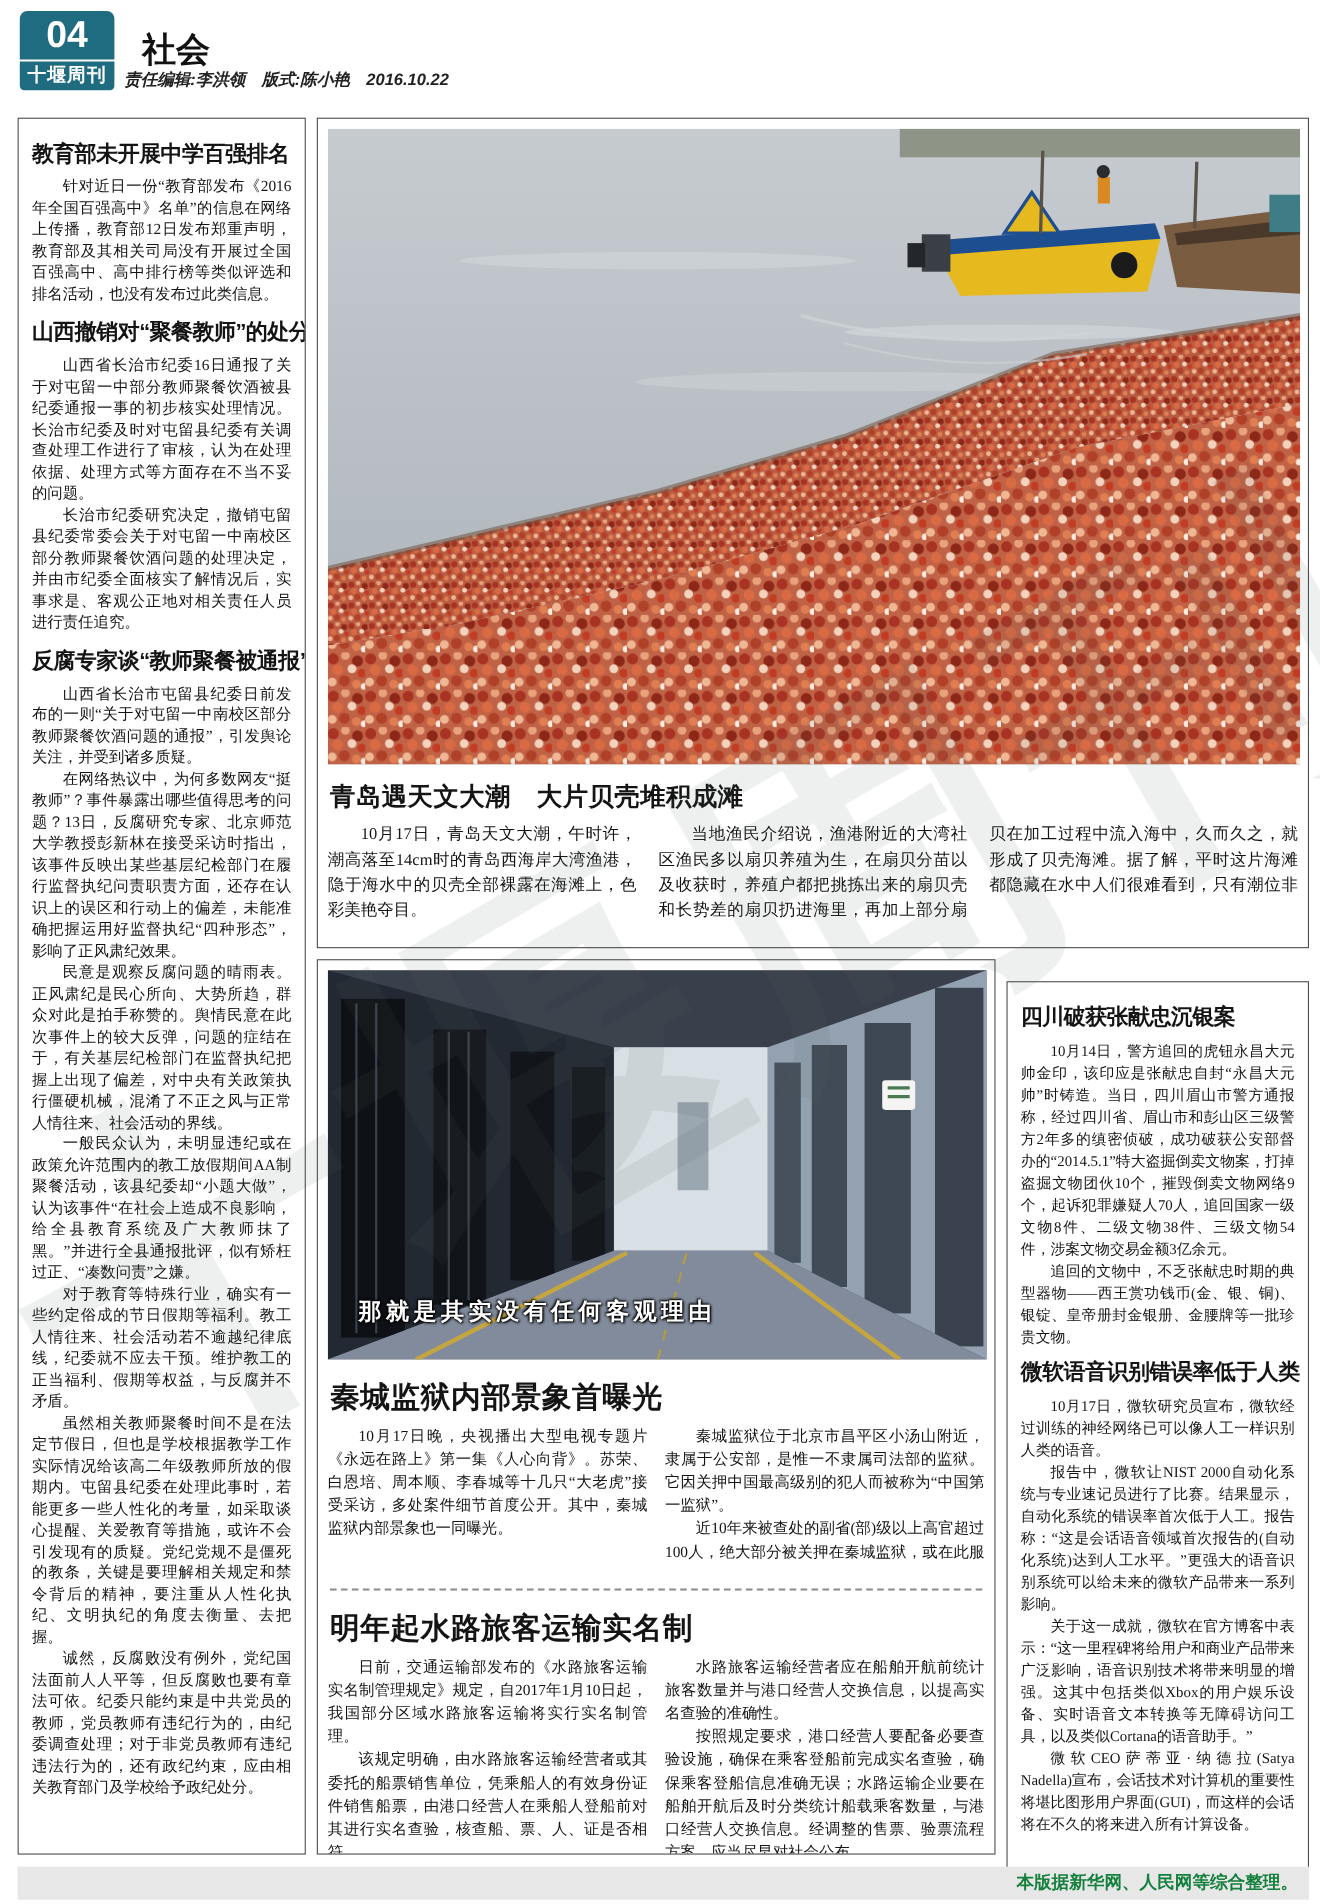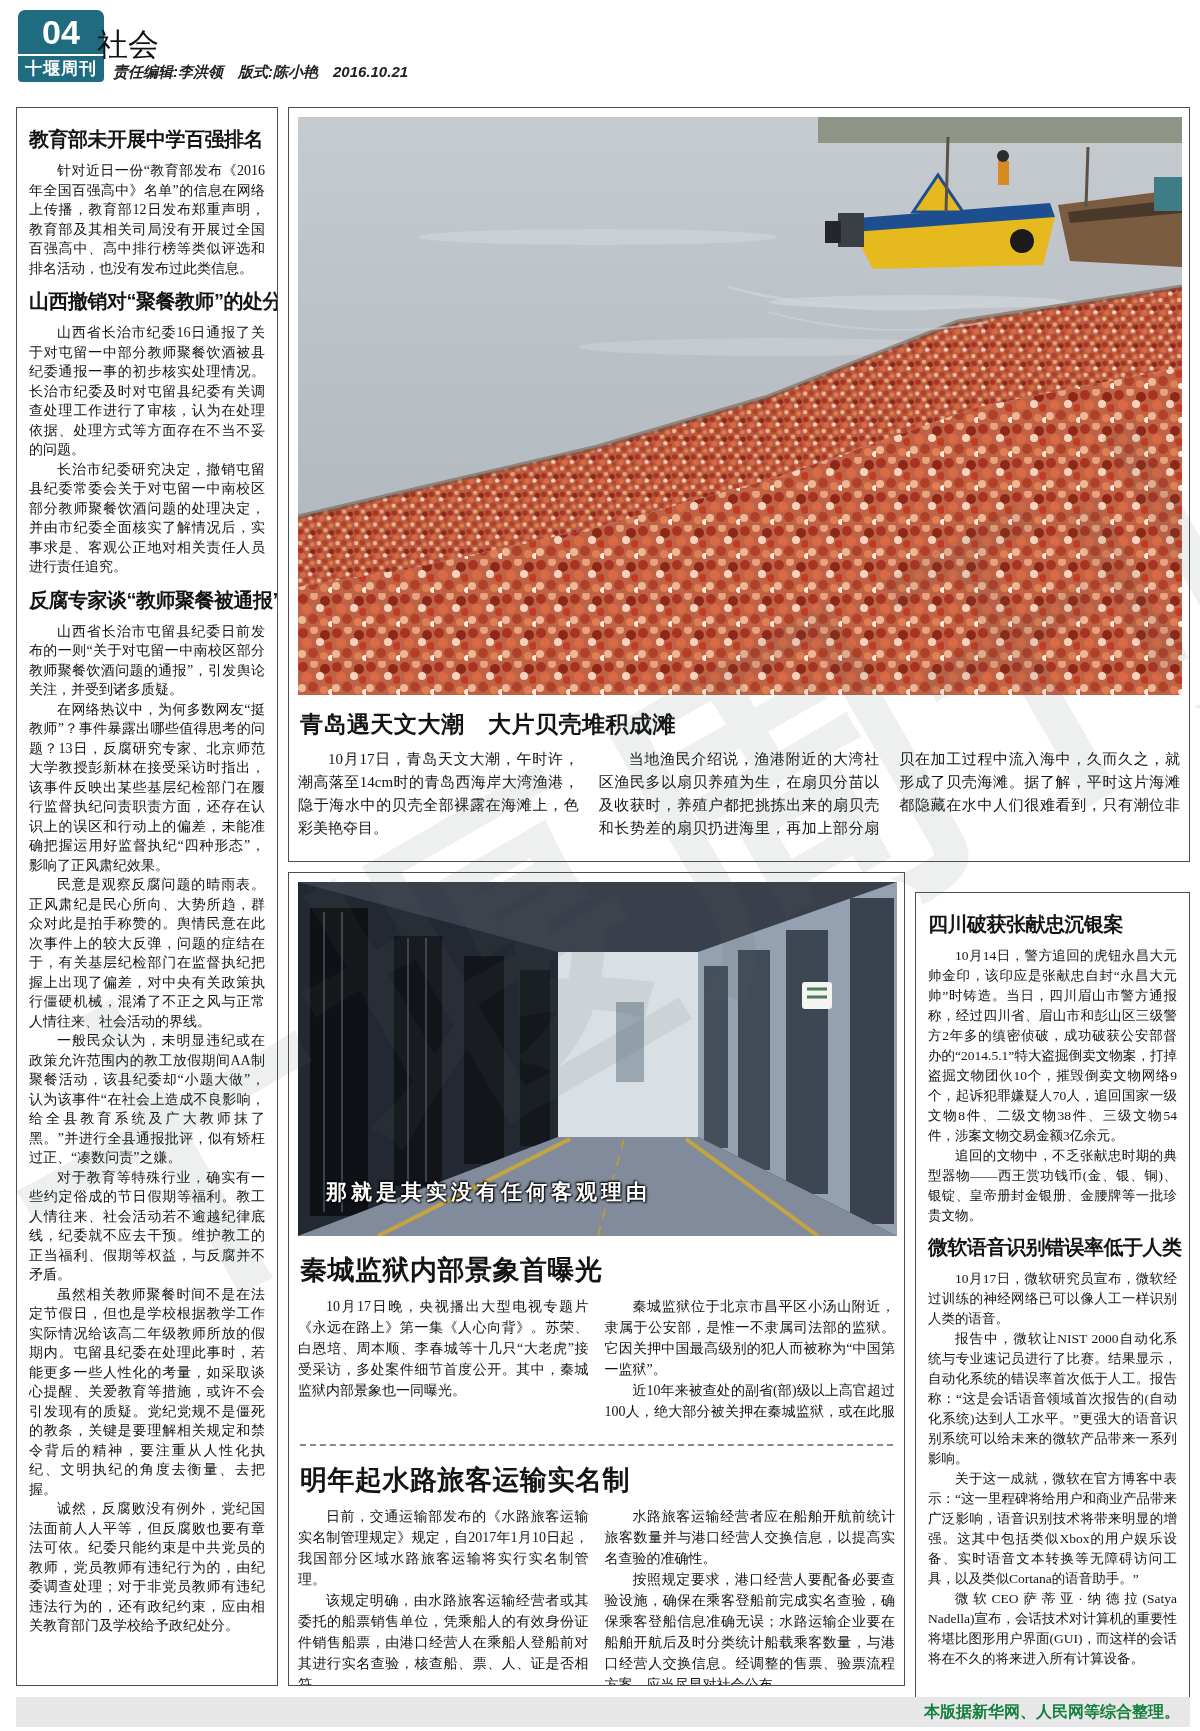--- a/index.html
+++ b/index.html
@@ -16,22 +16,22 @@
     height:44px; background:#1f6b80; color:#fff; border-radius:7px 7px 0 0;
     font-family:"Liberation Sans",sans-serif; font-size:34px; font-weight:bold;
     text-align:center; line-height:44px;
   }
   .badge-brand {
     margin-top:2px; height:26px; background:#1f6b80; color:#fff; border-radius:0 0 4px 4px;
     font-family:"Liberation Sans",sans-serif; font-size:17px; font-weight:bold;
     text-align:center; line-height:26px; letter-spacing:1px;
   }
   .section-title {
-    position:absolute; left:97px; top:24px;
-    font-family:"Liberation Sans",sans-serif; font-size:31px; font-weight:normal; color:#111;
+    position:absolute; left:129px; top:24px;
+    font-family:"Liberation Sans",sans-serif; font-size:31px; font-weight:bold; color:#111;
   }
   .info-line {
     position:absolute; left:113px; top:63px;
     font-family:"Liberation Sans",sans-serif; font-size:15px; font-weight:bold; font-style:italic; color:#222;
   }
   
   .watermark {
     position:absolute; left:40px; top:1010px; z-index:6; pointer-events:none;
     font-family:"Liberation Sans",sans-serif; font-weight:bold;
     font-size:330px; letter-spacing:18px; white-space:nowrap;
@@ -91,21 +91,21 @@
 <body>
 
 <div class="page">
 
   <div class="masthead">
     <div class="page-badge">
       <div class="badge-num">04</div>
       <div class="badge-brand">十堰周刊</div>
     </div>
     <div class="section-title">社会</div>
-    <div class="info-line">责任编辑:李洪领　版式:陈小艳　2016.10.21</div>
+    <div class="info-line">责任编辑:李洪领　版式:陈小艳　2016.10.22</div>
   </div>
 
   <div class="nbox leftbox">
     <div class="hl">教育部未开展中学百强排名</div>
     <p>针对近日一份“教育部发布《2016年全国百强高中》名单”的信息在网络上传播，教育部12日发布郑重声明，教育部及其相关司局没有开展过全国百强高中、高中排行榜等类似评选和排名活动，也没有发布过此类信息。</p>
     <div class="hl">山西撤销对“聚餐教师”的处分</div>
     <p>山西省长治市纪委16日通报了关于对屯留一中部分教师聚餐饮酒被县纪委通报一事的初步核实处理情况。长治市纪委及时对屯留县纪委有关调查处理工作进行了审核，认为在处理依据、处理方式等方面存在不当不妥的问题。</p>
     <p>长治市纪委研究决定，撤销屯留县纪委常委会关于对屯留一中南校区部分教师聚餐饮酒问题的处理决定，并由市纪委全面核实了解情况后，实事求是、客观公正地对相关责任人员进行责任追究。</p>
     <div class="hl">反腐专家谈“教师聚餐被通报”</div>
     <p>山西省长治市屯留县纪委日前发布的一则“关于对屯留一中南校区部分教师聚餐饮酒问题的通报”，引发舆论关注，并受到诸多质疑。</p>

